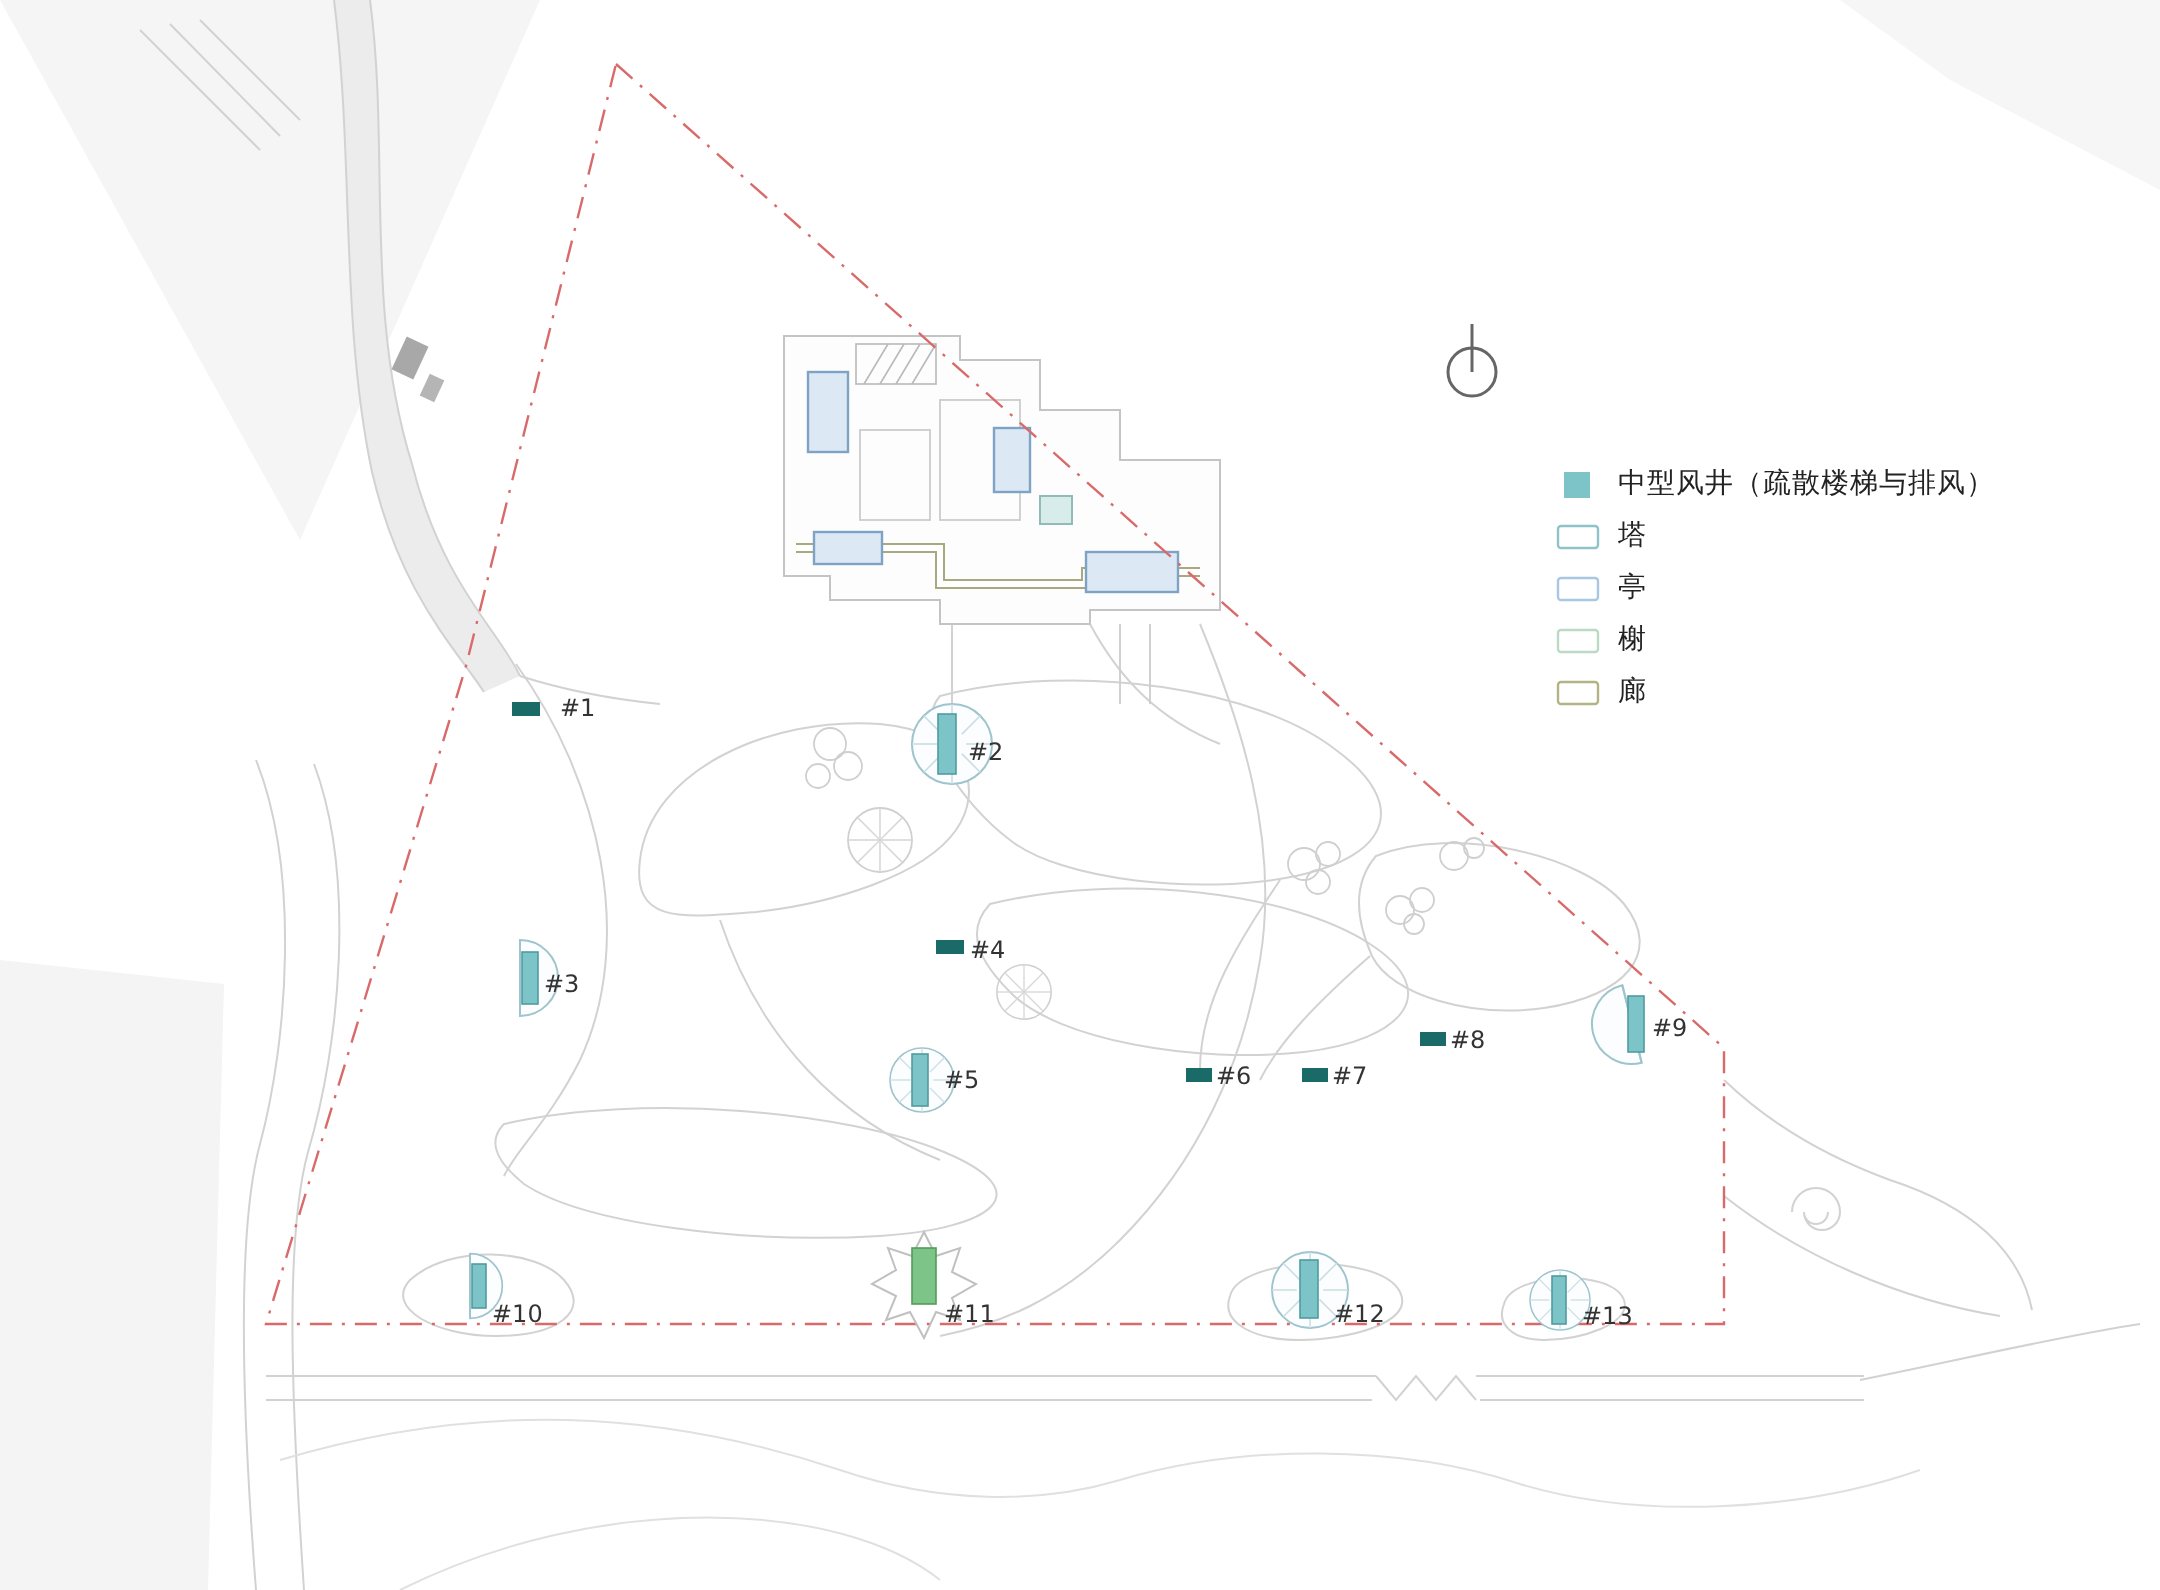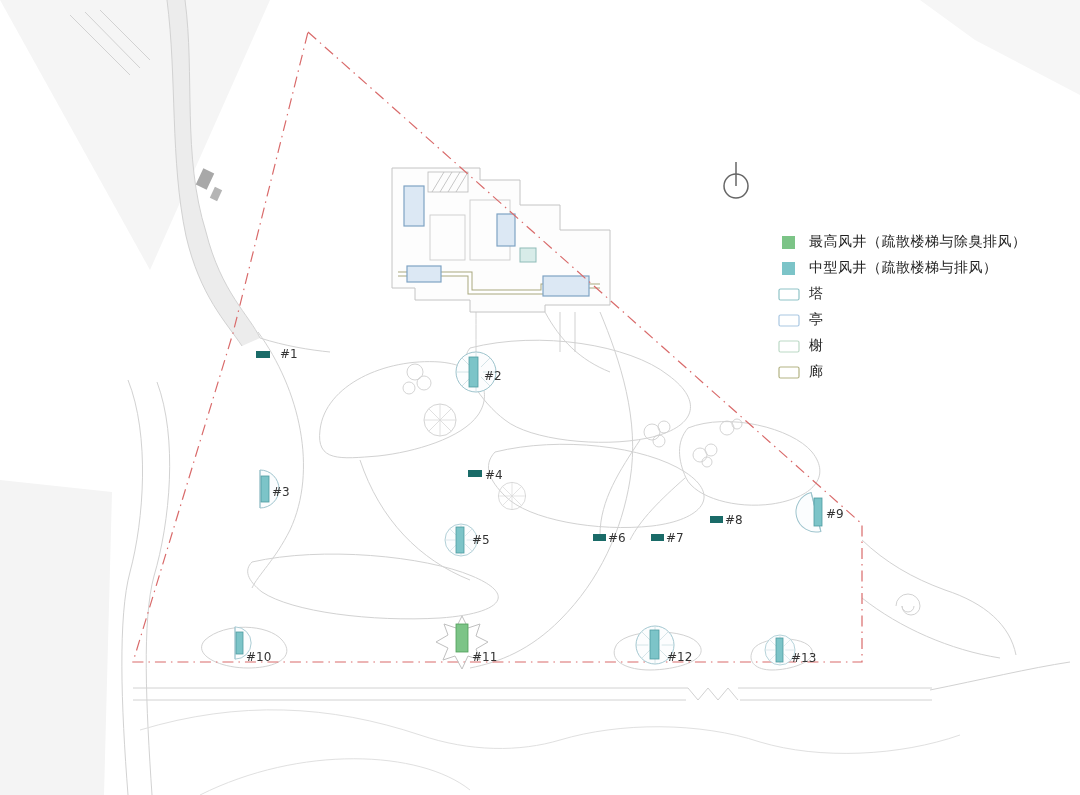--- a/index.html
+++ b/index.html
@@ -235,26 +235,20 @@
         <use href="#tower" transform="translate(780,650) scale(0.75)"></use>
         <rect x="776" y="638" width="7" height="24" stroke-width="0.8" fill="#7cc4c8" stroke="#4e9ca1"></rect>
         <text class="mlabel" x="791" y="662">#13</text>
       </g>
 
     </g>
   </svg>
 
   <div class="legend">
 
-    <div class="legend-row">
-      <svg width="22" height="15">
-        <rect x="4" y="1" width="13" height="13" fill="#7cc487"></rect>
-      </svg>
-      <span>最高风井（疏散楼梯与除臭排风）</span>
-    </div>
 
     <div class="legend-row">
       <svg width="22" height="15">
         <rect x="4" y="1" width="13" height="13" fill="#7cc4c8"></rect>
       </svg>
       <span>中型风井（疏散楼梯与排风）</span>
     </div>
 
 
     <div class="legend-row">

